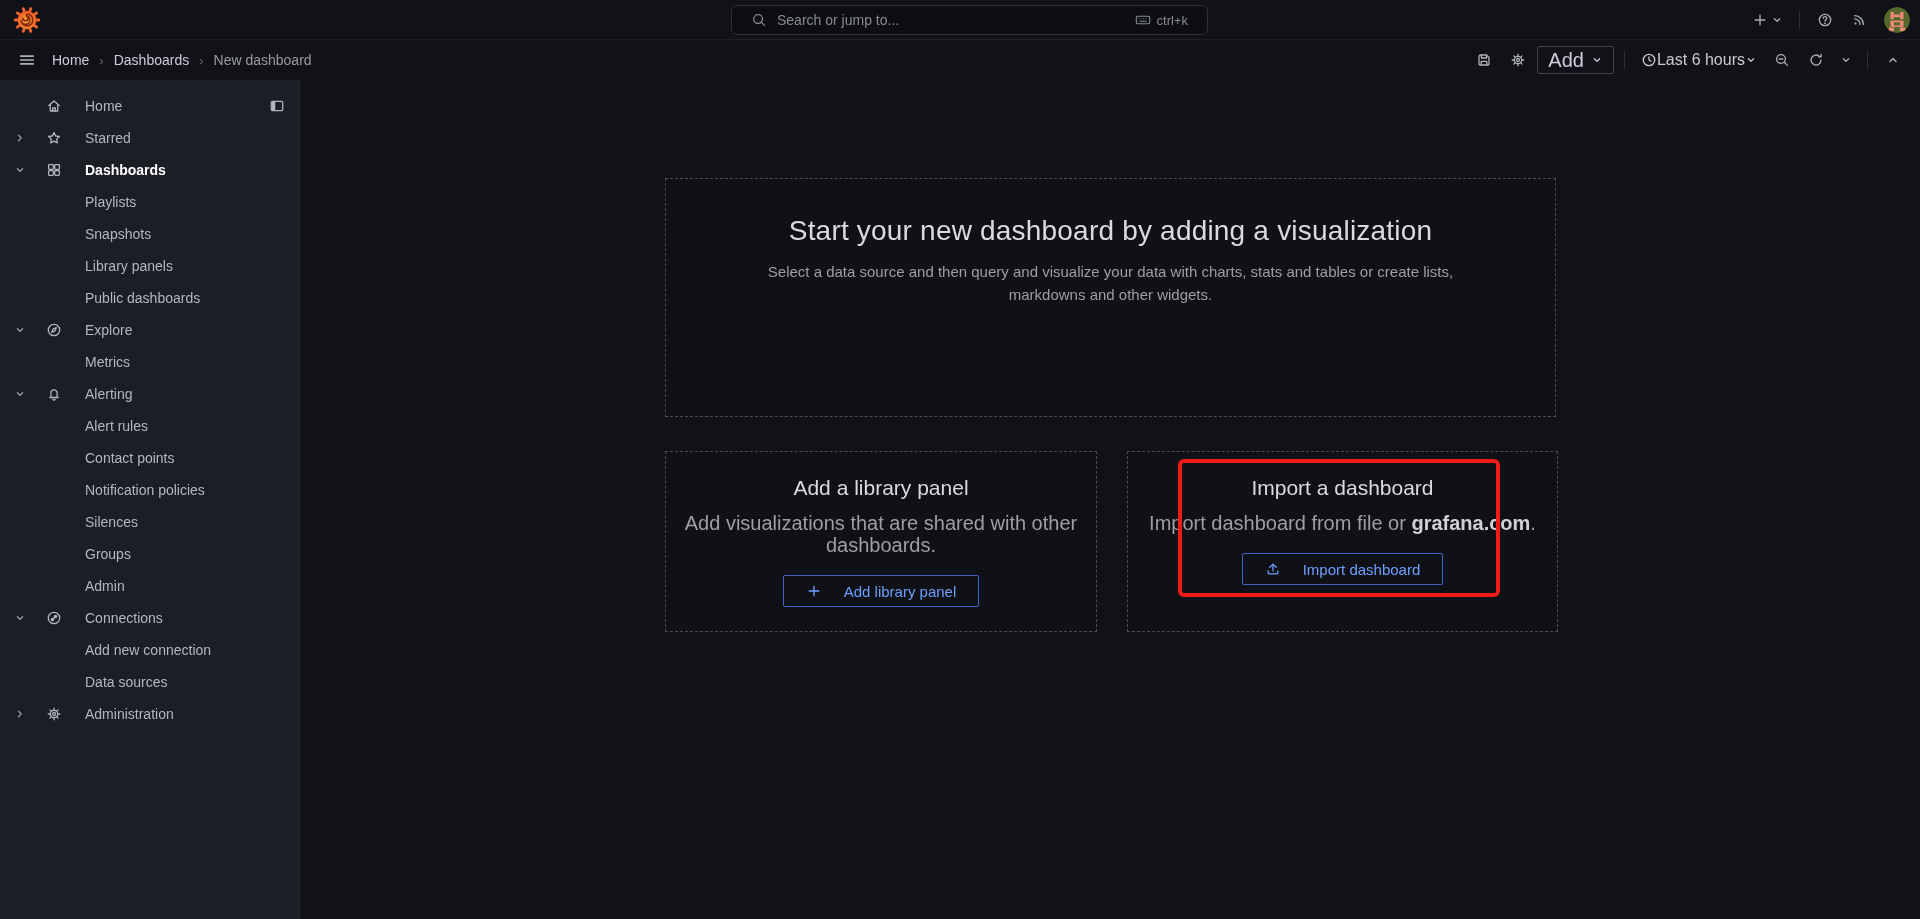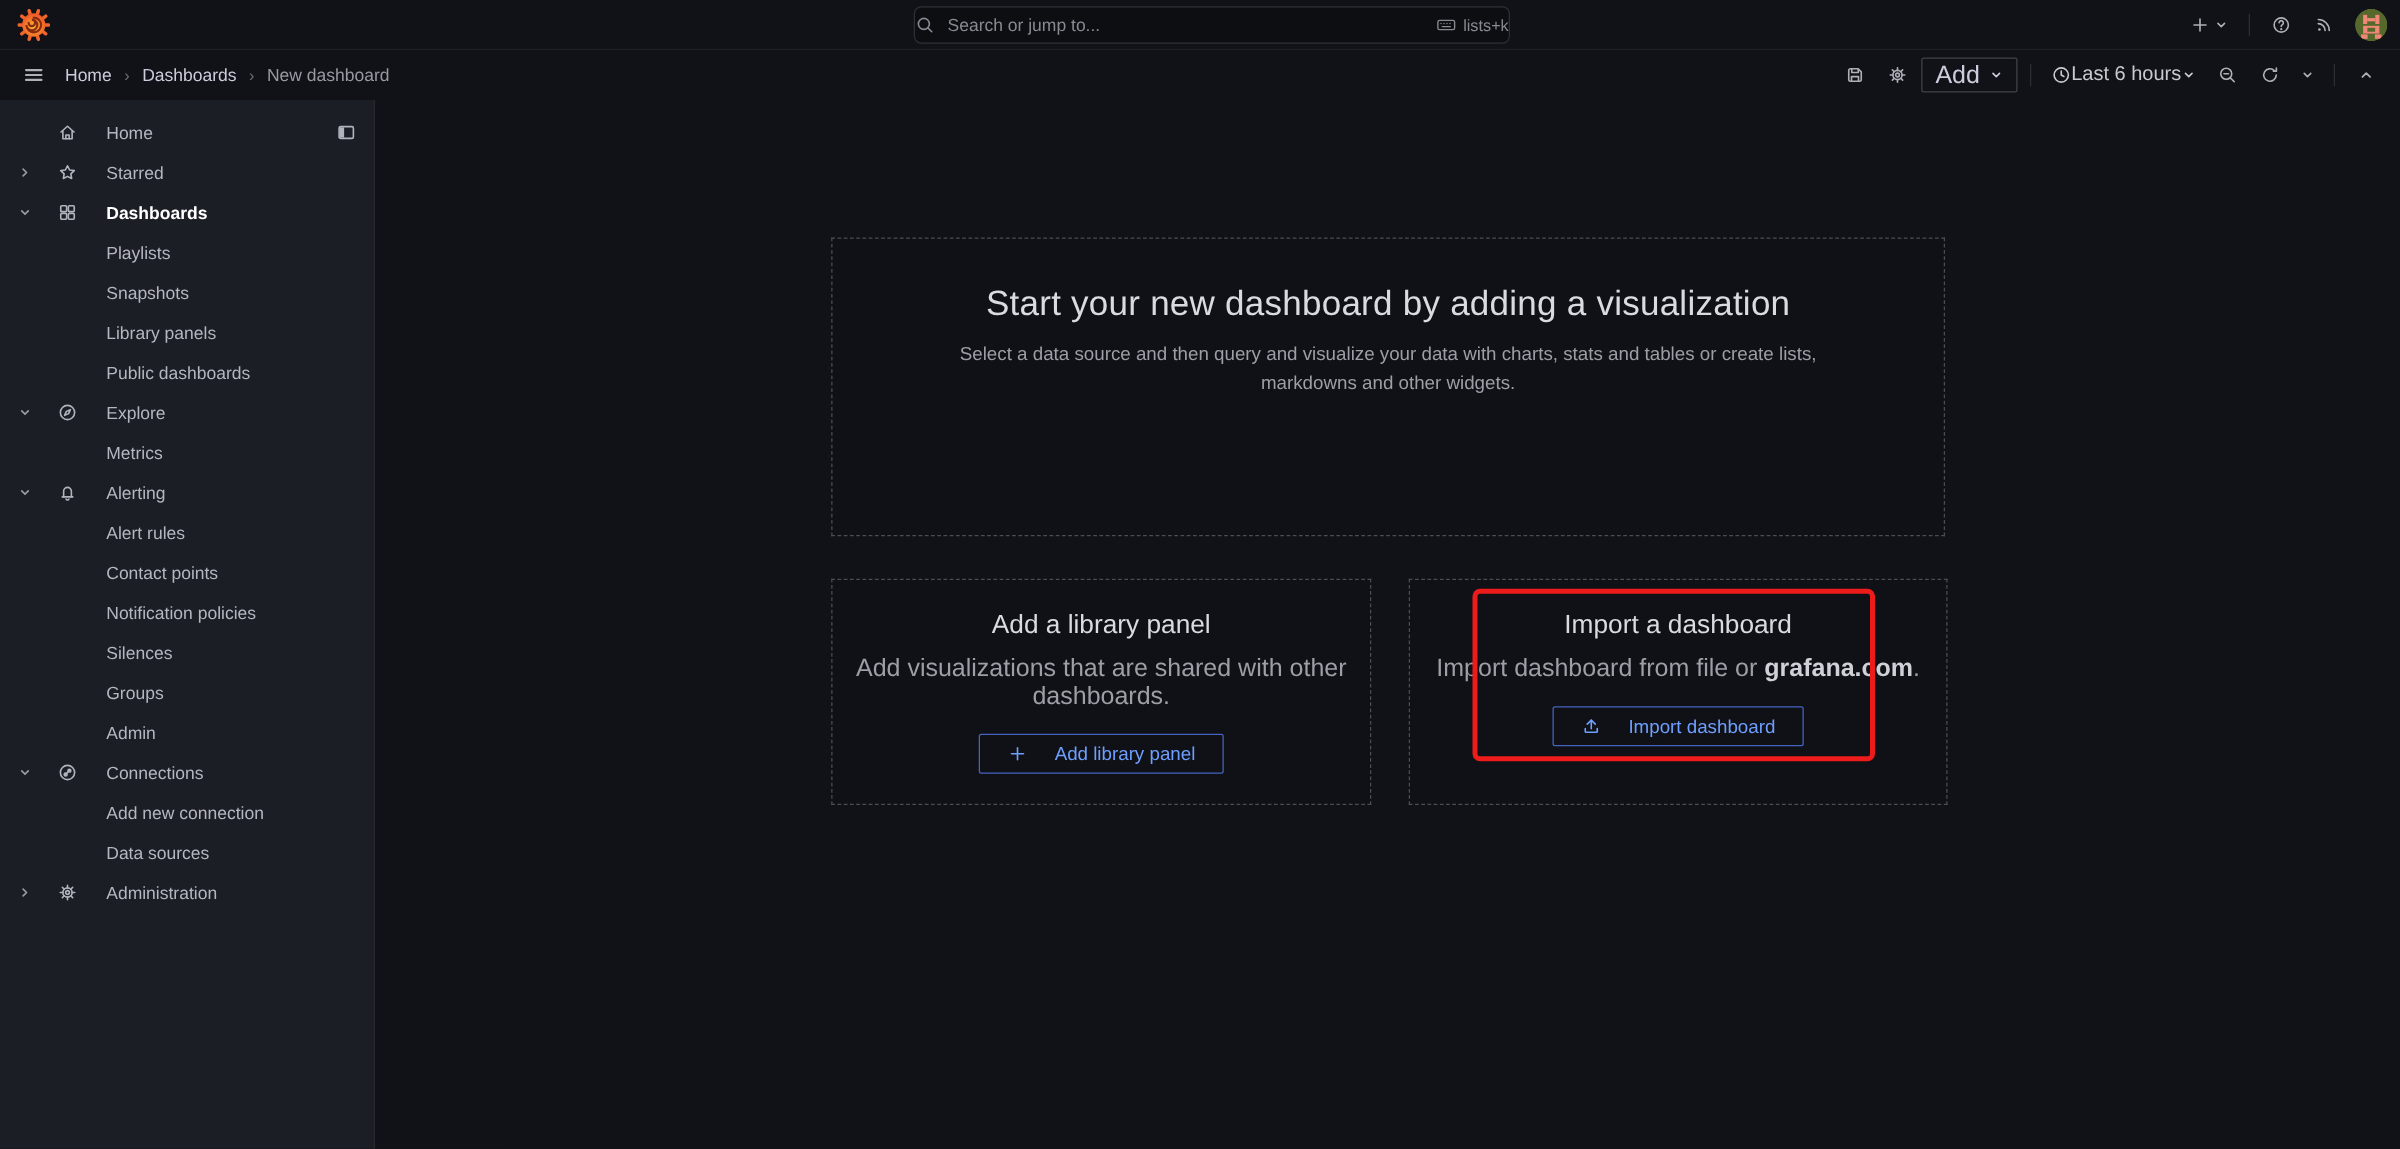--- a/index.html
+++ b/index.html
@@ -5,21 +5,21 @@
   html,body{margin:0;padding:0;background:#111217;width:1920px;height:919px;overflow:hidden;
     font-family:"Liberation Sans",sans-serif;color:#ccccdc;-webkit-font-smoothing:antialiased;}
   *{box-sizing:border-box;}
   button{font-family:"Liberation Sans",sans-serif;cursor:pointer;}
 
   
   .topbar{position:absolute;top:0;left:0;width:1920px;height:40px;background:#111217;
     border-bottom:1px solid #1f2127;display:flex;align-items:center;z-index:6;}
   .logo-wrap{margin-left:12px;width:30px;height:30px;display:flex;align-items:center;justify-content:center;}
   .searchbox{position:absolute;left:731px;top:5px;width:477px;height:30px;background:#0d0e12;
-    border:1px solid #2e3037;border-radius:6px;display:flex;align-items:center;color:#888a93;padding:0 0;}
+    border:1px solid #2e3037;border-radius:6px;display:flex;align-items:center;color:#888a93;padding:0 19px;}
   .searchbox input{flex:1;margin-left:8px;background:transparent;border:none;outline:none;
     color:#ccccdc;font-size:14px;font-family:"Liberation Sans",sans-serif;}
   .searchbox input::placeholder{color:#888a93;}
   .shortcut{display:flex;align-items:center;gap:6px;color:#888a93;font-size:13px;}
   .tb-right{position:absolute;right:10px;top:0;height:40px;display:flex;align-items:center;gap:4px;}
   .icon-btn{width:30px;height:30px;display:flex;align-items:center;justify-content:center;
     background:transparent;border:none;color:#aeb0b8;padding:0;border-radius:2px;}
   .combo-btn{display:flex;align-items:center;gap:3px;background:transparent;border:none;color:#aeb0b8;
     height:30px;padding:0 6px;}
   .vdiv{width:1px;height:18px;background:#2c2e35;margin:0 6px;}
@@ -41,21 +41,21 @@
     border-right:1px solid #26282e;padding-top:10px;z-index:4;}
   .side-item{display:flex;align-items:center;height:32px;padding:0 8px 0 14px;font-size:14px;
     color:#b5b7c0;cursor:pointer;}
   .side-item .chev{width:32px;display:flex;align-items:center;color:#9b9da5;}
   .side-item .sicon{width:39px;display:flex;align-items:center;color:#b2b4bd;}
   .side-item .slabel{white-space:nowrap;}
   .side-item.active .slabel{color:#ffffff;font-weight:700;}
   .side-item .dock{margin-left:auto;display:flex;align-items:center;color:#b2b4bd;margin-right:6px;}
 
   
-  .main{position:absolute;left:300px;top:80px;width:1620px;height:839px;background:#111217;}
+  .main{position:absolute;left:300px;top:68px;width:1620px;height:839px;background:#111217;}
   .panel{position:absolute;border:1px dashed #4a4d55;background:#101116;display:flex;
     flex-direction:column;align-items:center;text-align:center;}
   .panel-cta{left:365px;top:110px;width:891px;height:239px;padding-top:36px;}
   .panel-cta h1{margin:0;font-size:28px;font-weight:500;color:#d9dbe1;letter-spacing:.2px;}
   .cta-sub{margin-top:13px;font-size:15px;line-height:23px;color:#9d9ea6;}
   .btn-primary{margin-top:32px;display:flex;align-items:center;gap:9px;height:44px;padding:0 22px;
     background:#3d71d9;border:none;border-radius:2px;color:#ffffff;font-size:16px;font-weight:500;}
   .card{padding-top:24px;}
   .card-lib{left:365px;top:383px;width:432px;height:181px;}
   .card-imp{left:827px;top:383px;width:431px;height:181px;}
@@ -105,21 +105,21 @@
         </svg>
       </span>
     <input placeholder="Search or jump to..." style="">
     <span class="shortcut">
       <span style="display:flex">
           <svg width="16" height="16" viewBox="0 0 16 16" fill="none" stroke="currentColor" stroke-width="1.3" stroke-linecap="round" stroke-linejoin="round">
             <rect x="1.3" y="4.3" width="13.4" height="7.4" rx="1.4" stroke-width="1.1"></rect>
             <path d="M3.8 6.8h.01M6.2 6.8h.01M8.6 6.8h.01M11 6.8h.01M4.8 9.3h6.4" stroke-width="1.1"></path>
           </svg>
         </span>
-      <span>lists+k</span>
+      <span>ctrl+k</span>
     </span>
   </div>
 
   <div class="tb-right">
     <button class="combo-btn">
       <span style="display:flex">
           <svg width="16" height="16" viewBox="0 0 16 16" fill="none" stroke="currentColor" stroke-width="1.3" stroke-linecap="round" stroke-linejoin="round">
             <path d="M8 3.2v9.6M3.2 8h9.6"></path>
           </svg>
         </span>

